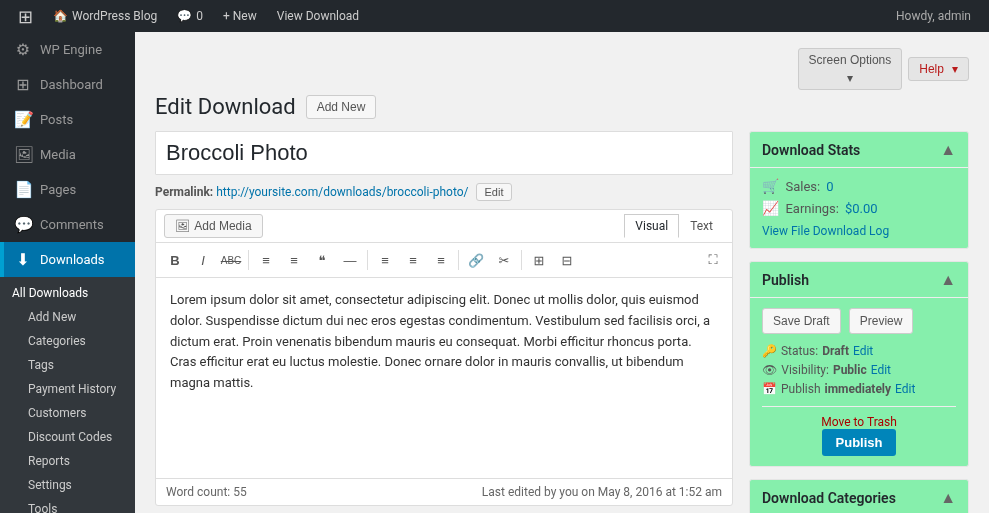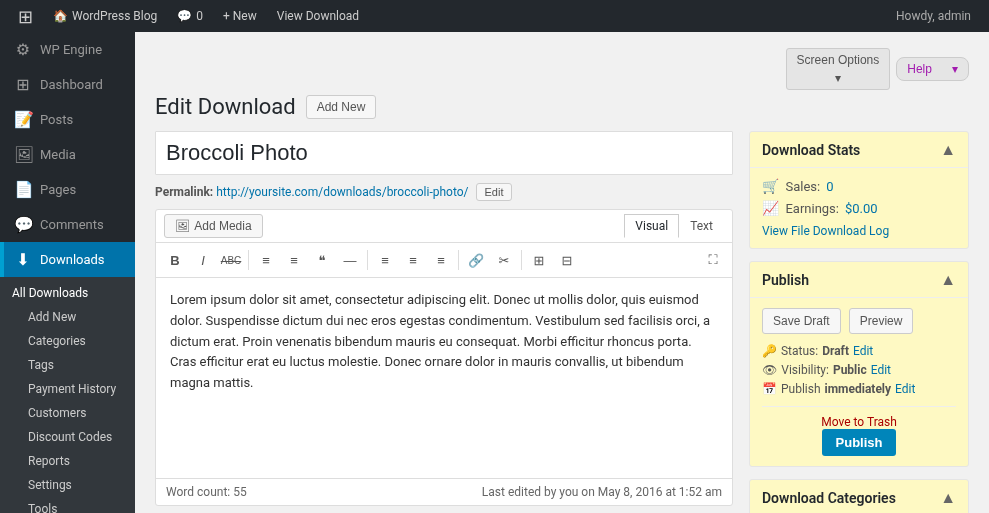--- a/index.html
+++ b/index.html
@@ -245,21 +245,21 @@
       padding: 6px 10px;
       display: flex;
       justify-content: space-between;
       align-items: center;
       font-size: 12px;
       color: #666;
     }
 
     
     .postbox {
-      background: #fef9c3;
+      background: #86efac;
       border: 1px solid #e5e5e5;
       border-radius: 3px;
       margin-bottom: 12px;
     }
     .postbox-header {
       display: flex;
       justify-content: space-between;
       align-items: center;
       padding: 8px 12px;
       border-bottom: 1px solid #eee;
@@ -353,28 +353,28 @@
       color: #555;
       cursor: pointer;
       border-bottom: 2px solid transparent;
     }
     .cat-tab.active { color: #0073aa; border-bottom-color: #0073aa; }
 
     
     .help-btn {
       background: #e5e5e5;
       border: 1px solid #ccc;
-      border-radius: 8px;
+      border-radius: 3px;
       padding: 4px 10px;
       font-size: 12px;
-      color: #a21caf;
-      cursor: pointer;
-      display: flex;
-      align-items: center;
-      gap: 20px;
+      color: #b91c1c;
+      cursor: pointer;
+      display: flex;
+      align-items: center;
+      gap: 8px;
     }
   </style>
 </head>
 <body>
 
 <div id="wpadminbar">
   <div class="adminbar-item">
     <span style="font-size:18px;">⊞</span>
   </div>
   <div class="adminbar-item">

